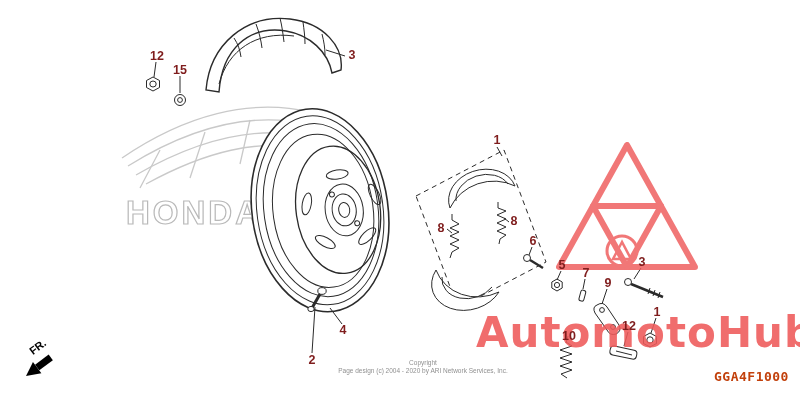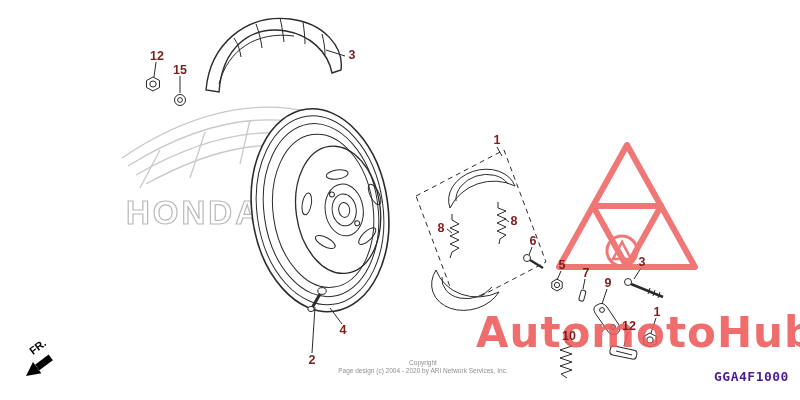--- a/index.html
+++ b/index.html
@@ -6,21 +6,21 @@
   #stage{position:relative;width:800px;height:400px;background:#fff;overflow:hidden;
          font-family:"Liberation Sans",sans-serif;}
   #artwork{position:absolute;left:0;top:0;width:800px;height:400px;}
   .callout{position:absolute;transform:translate(-50%,-50%);
            font:bold 12.5px "Liberation Sans",sans-serif;color:#7f1d1d;z-index:6;}
   #brand-watermark{position:absolute;left:476px;top:308px;z-index:5;
            font:bold 42px "DejaVu Sans",sans-serif;color:#ee5a5a;opacity:.88;
            letter-spacing:1px;white-space:nowrap;}
   #footer-copyright{position:absolute;left:318px;top:359px;width:210px;z-index:4;
            text-align:center;color:#909090;font:6.5px/1.25 "Liberation Sans",sans-serif;}
-  #diagram-code{position:absolute;left:714px;top:369px;z-index:6;color:#4c1d95;
+  #diagram-code{position:absolute;left:714px;top:369px;z-index:6;color:#c2410c;
            font:bold 13px "DejaVu Sans Mono",monospace;letter-spacing:.5px;}
 </style>
 </head>
 <body>
 
 <div id="stage">
 
   <svg id="artwork" viewBox="0 0 800 400" xmlns="http://www.w3.org/2000/svg">
 
     <g fill="none" stroke="#c9c9c9" stroke-width="1.3">

